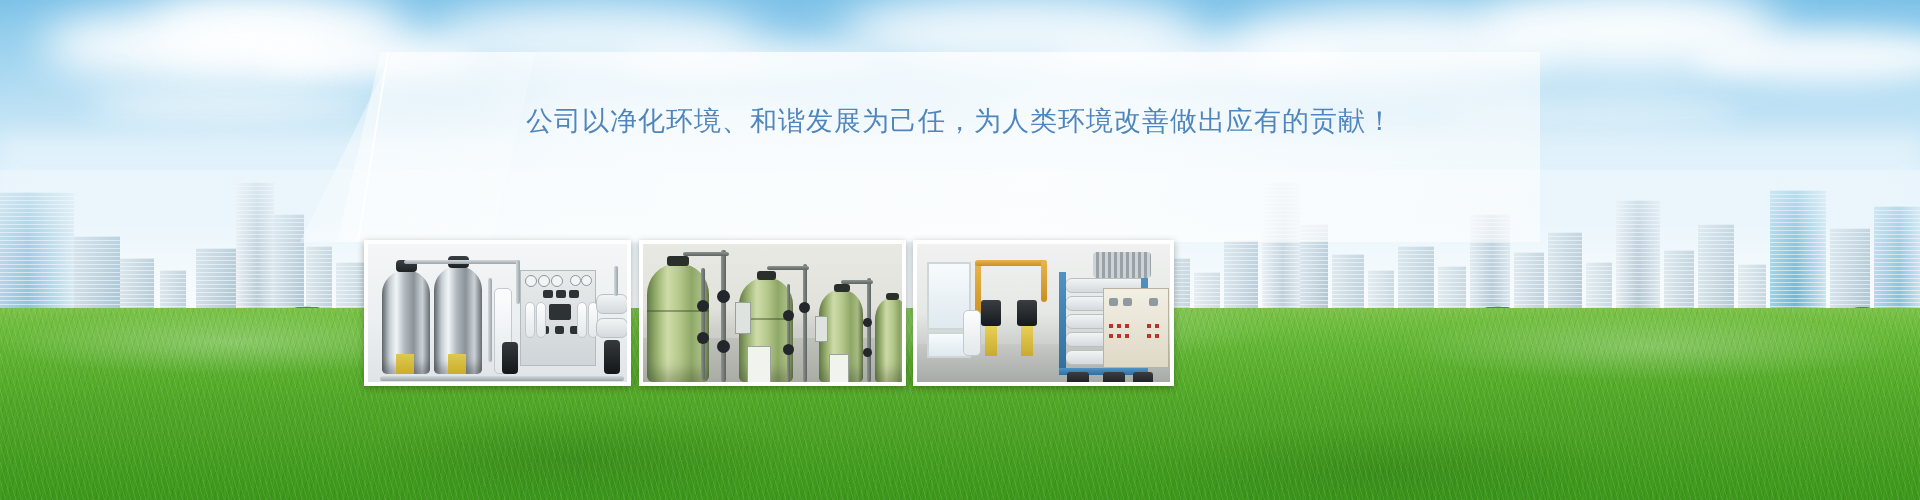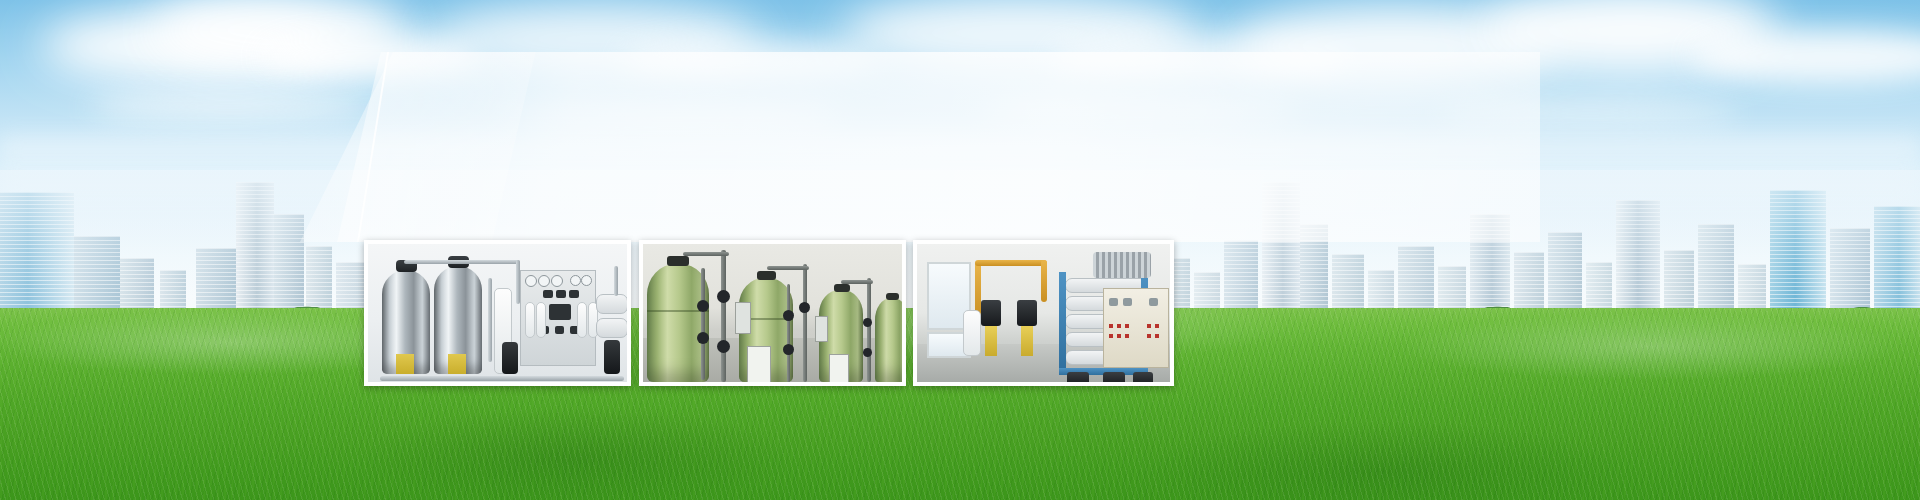--- a/index.html
+++ b/index.html
@@ -260,20 +260,21 @@
   <div class="treeline"></div>
   <div class="grass"></div>
 
   <div class="panel-wrap">
     <div class="panel"></div>
     <div class="panel-sheen"></div>
     <div class="panel-edge"></div>
   </div>
 
   <div class="textblock">
+    <div class="subline-cn">公司以净化环境、和谐发展为己任，为人类环境改善做出应有的贡献！</div>
   </div>
 
   <div class="thumbs">
 
     <div class="thumb thumb-1">
       <div class="ph ph-steel">
         <div class="tank-steel" style="left:14px;bottom:8px;width:48px;height:104px;"></div>
         <div class="tank-cap" style="left:28px;bottom:110px;width:21px;height:12px;"></div>
         <div class="tank-steel" style="left:66px;bottom:8px;width:48px;height:108px;"></div>
         <div class="tank-cap" style="left:80px;bottom:114px;width:21px;height:12px;"></div>

